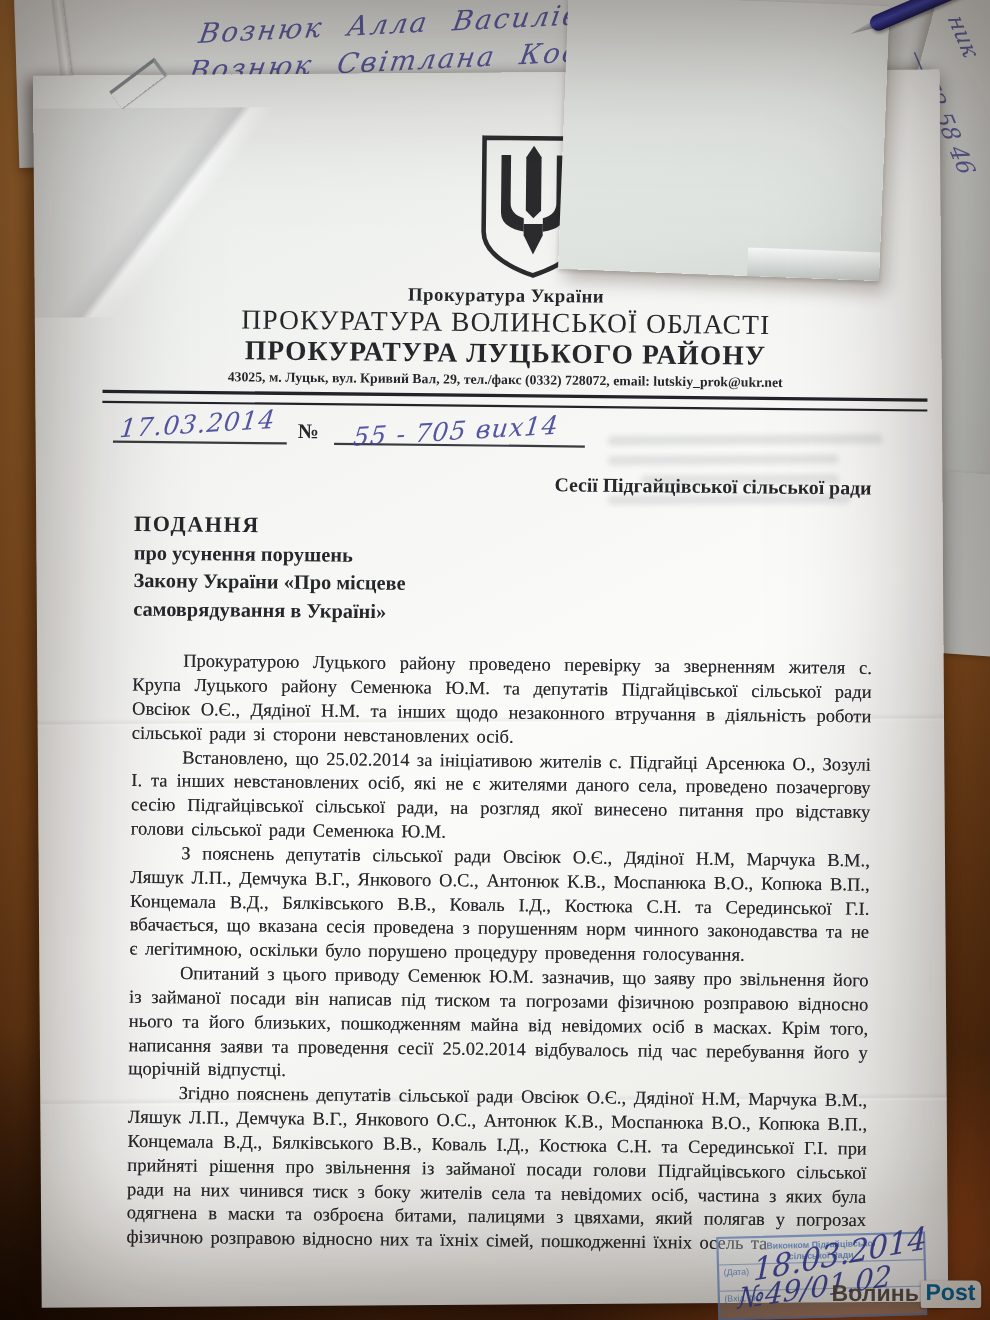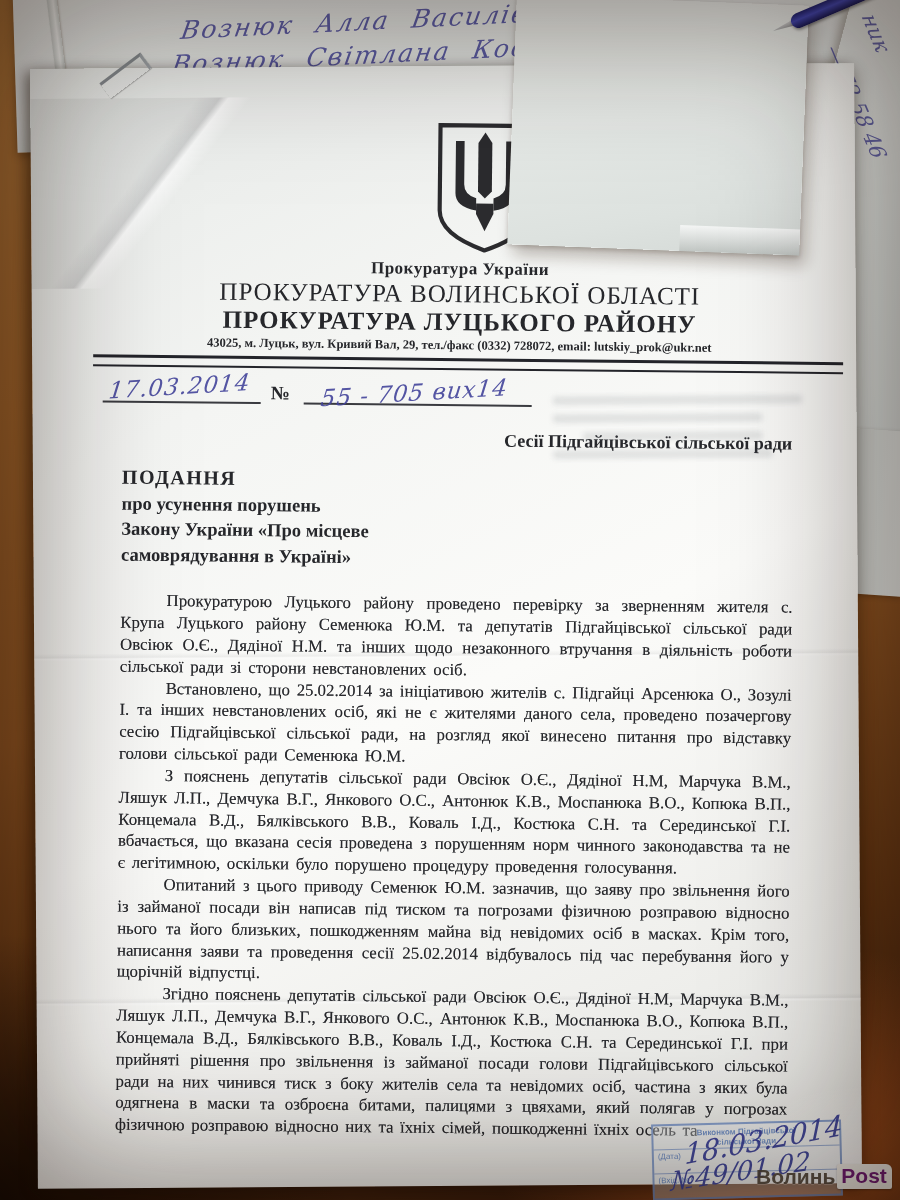--- a/index.html
+++ b/index.html
@@ -109,21 +109,21 @@
     height:21px;padding:2px 0 0 4px;opacity:.9;}
   .stamp .hw{position:absolute;white-space:nowrap;color:#333b96;opacity:.92;}
   .st-date{left:30px;top:0px;font-size:28px;transform:rotate(-9deg) skewX(-12deg);}
   .st-num{left:16px;top:32px;font-size:26px;transform:rotate(-7deg) skewX(-12deg);}
 
   
   .watermark{position:absolute;left:756px;top:1164px;z-index:55;
     font-family:"Liberation Sans", sans-serif;font-weight:bold;font-size:21px;
     display:flex;align-items:center;}
   .wm-left{color:rgba(72,62,50,.9);text-shadow:0 1px 1px rgba(255,255,255,.25);}
-  .wm-right{background:#f2f0ea;color:#701a75;padding:0 5px 1px 4px;margin-left:2px;
+  .wm-right{background:#f2f0ea;color:#0369a1;padding:0 5px 1px 4px;margin-left:2px;
     border-radius:2px 6px 2px 2px;box-shadow:0 1px 2px rgba(0,0,0,.3);}
 </style>
 </head>
 <body>
 
 <div class="frame">
 
   <div class="names-sheet">
     <span class="hw nm1">Вознюк Алла Василівна</span>
     <span class="hw nm2">Вознюк Світлана Костянтин</span>

